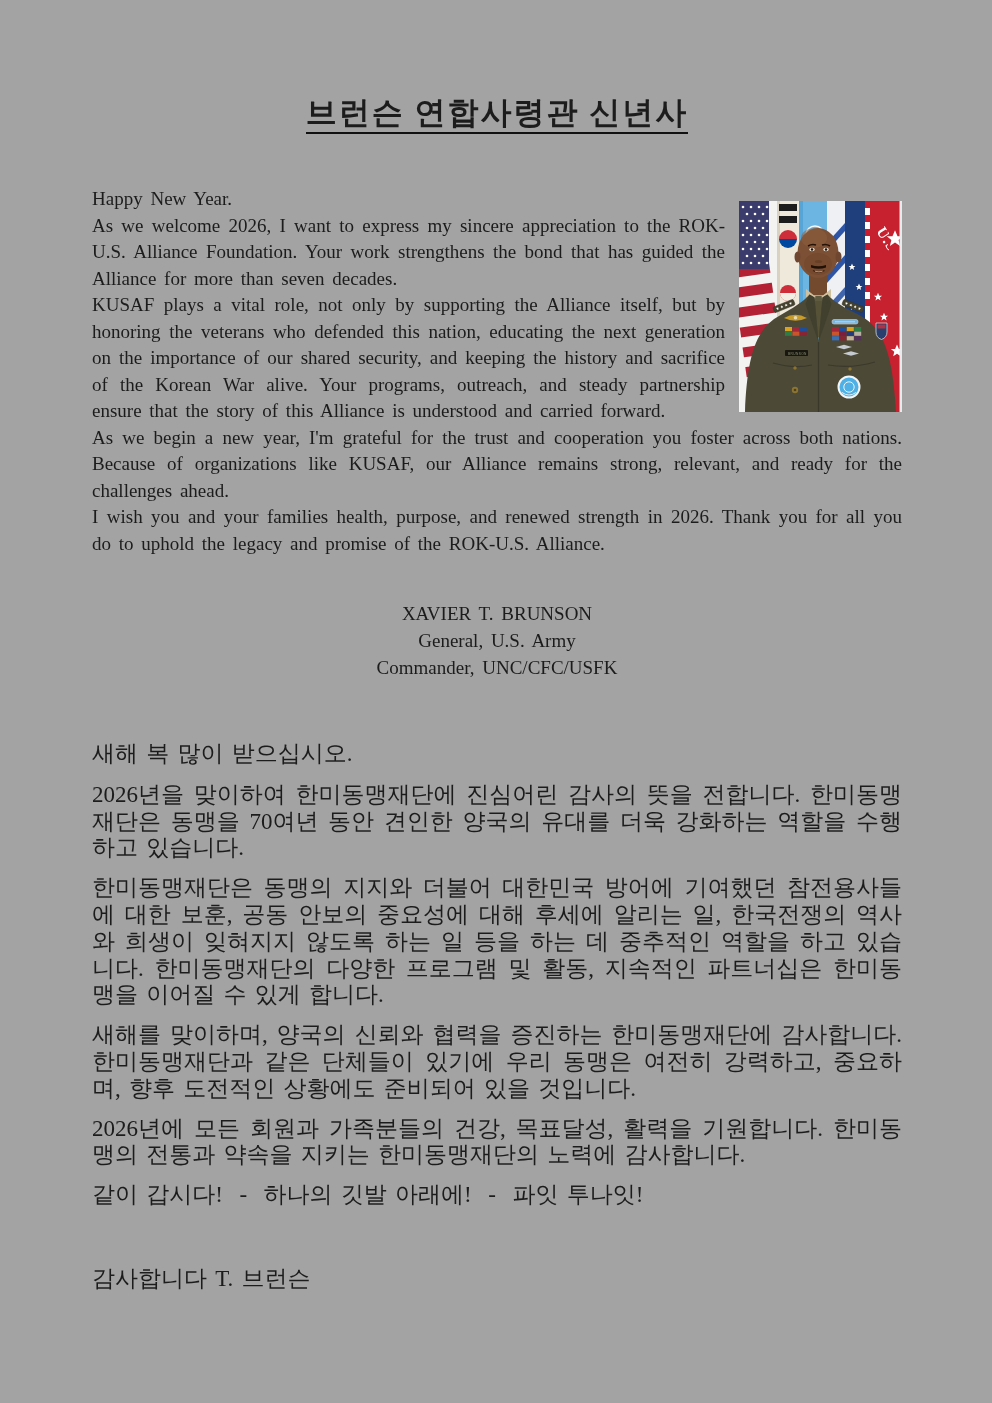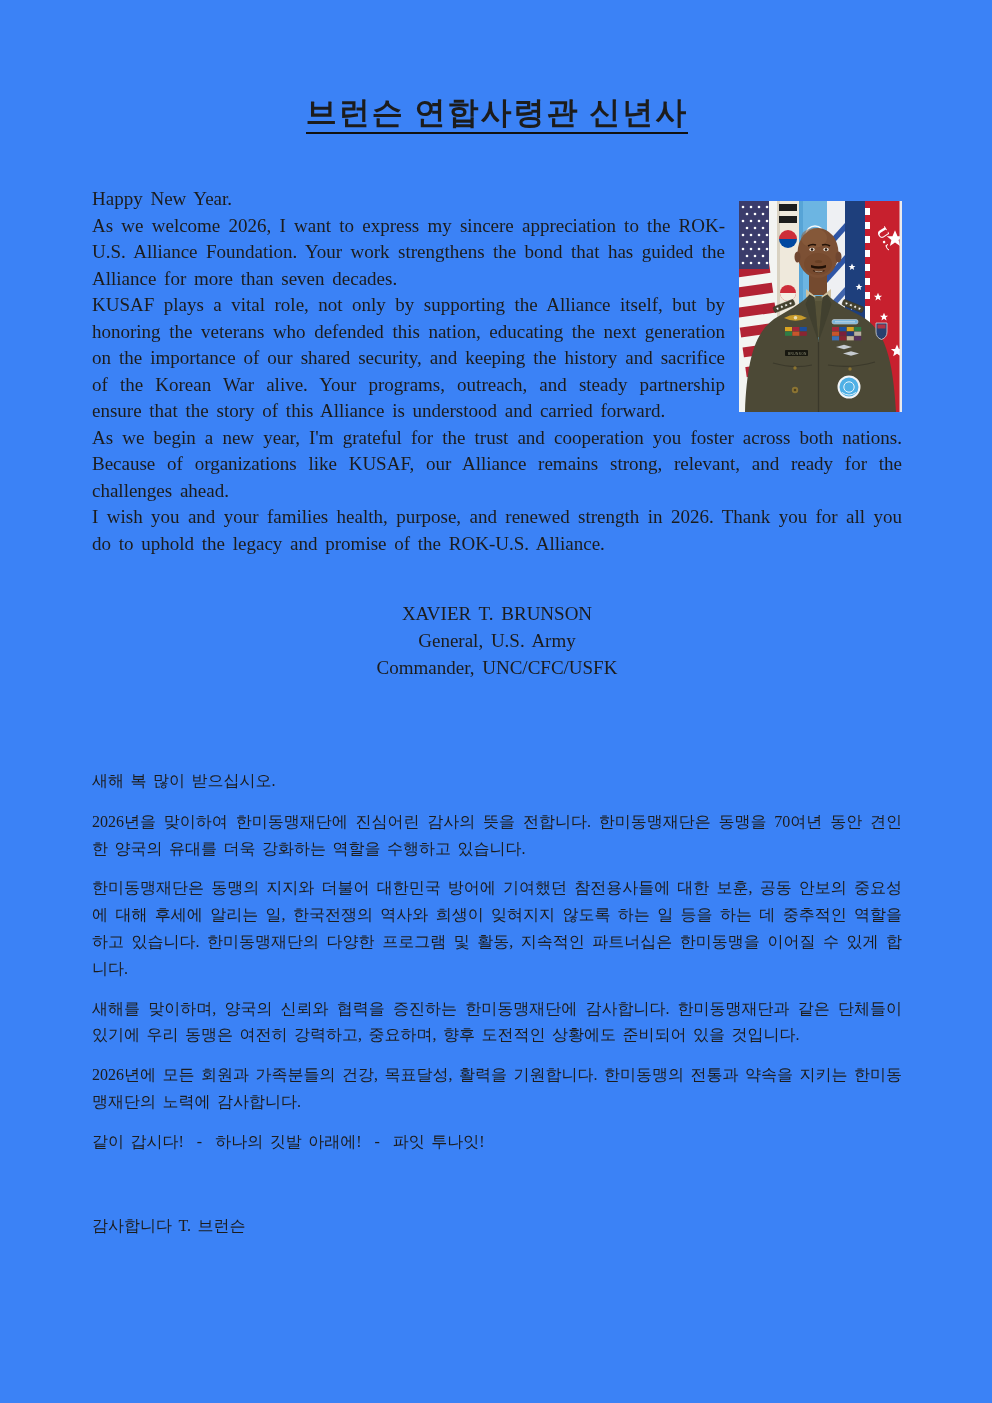--- a/index.html
+++ b/index.html
@@ -1,19 +1,19 @@
 <!DOCTYPE html>
 <html><head>
 <meta charset="utf-8">
 <style>
   html,body { margin:0; padding:0; background:#ffffff; }
   .page {
     position:relative;
     width:992px; height:1403px;
-    background:#3b82f6;
+    background:#a3a3a3;
     box-sizing:border-box;
     padding:93px 90px 0 92px;
     overflow:hidden;
     font-family:"Liberation Serif","DejaVu Serif",serif;
     color:#1c1c1c;
   }
   h1.doc-title {
     margin:0;
     text-align:center;
     font-size:31px;
@@ -42,22 +42,22 @@
   .photo-float svg { display:block; width:163px; height:211px; }
   .motto-en {
     clear:both;
     margin-top:43px !important;
     white-space:pre-wrap;
     text-align:left;
   }
   .sig-en { margin-top:43px; }
   .sig-en p { line-height:27px; text-align:center; }
   .ko-section {
-    margin-top:87px;
-    font-size:16px;
+    margin-top:60px;
+    font-size:23px;
     line-height:26.8px;
     text-align:justify;
     word-spacing:2.5px;
   }
   .ko-section .greeting-ko { margin-bottom:14px; text-align:left; }
   .ko-section p.para { margin-bottom:13px; }
   .motto-ko { text-align:left; white-space:pre-wrap; }
   .sig-ko { margin-top:57px; }
   .sig-ko p { line-height:26px; text-align:left; }
 </style>

